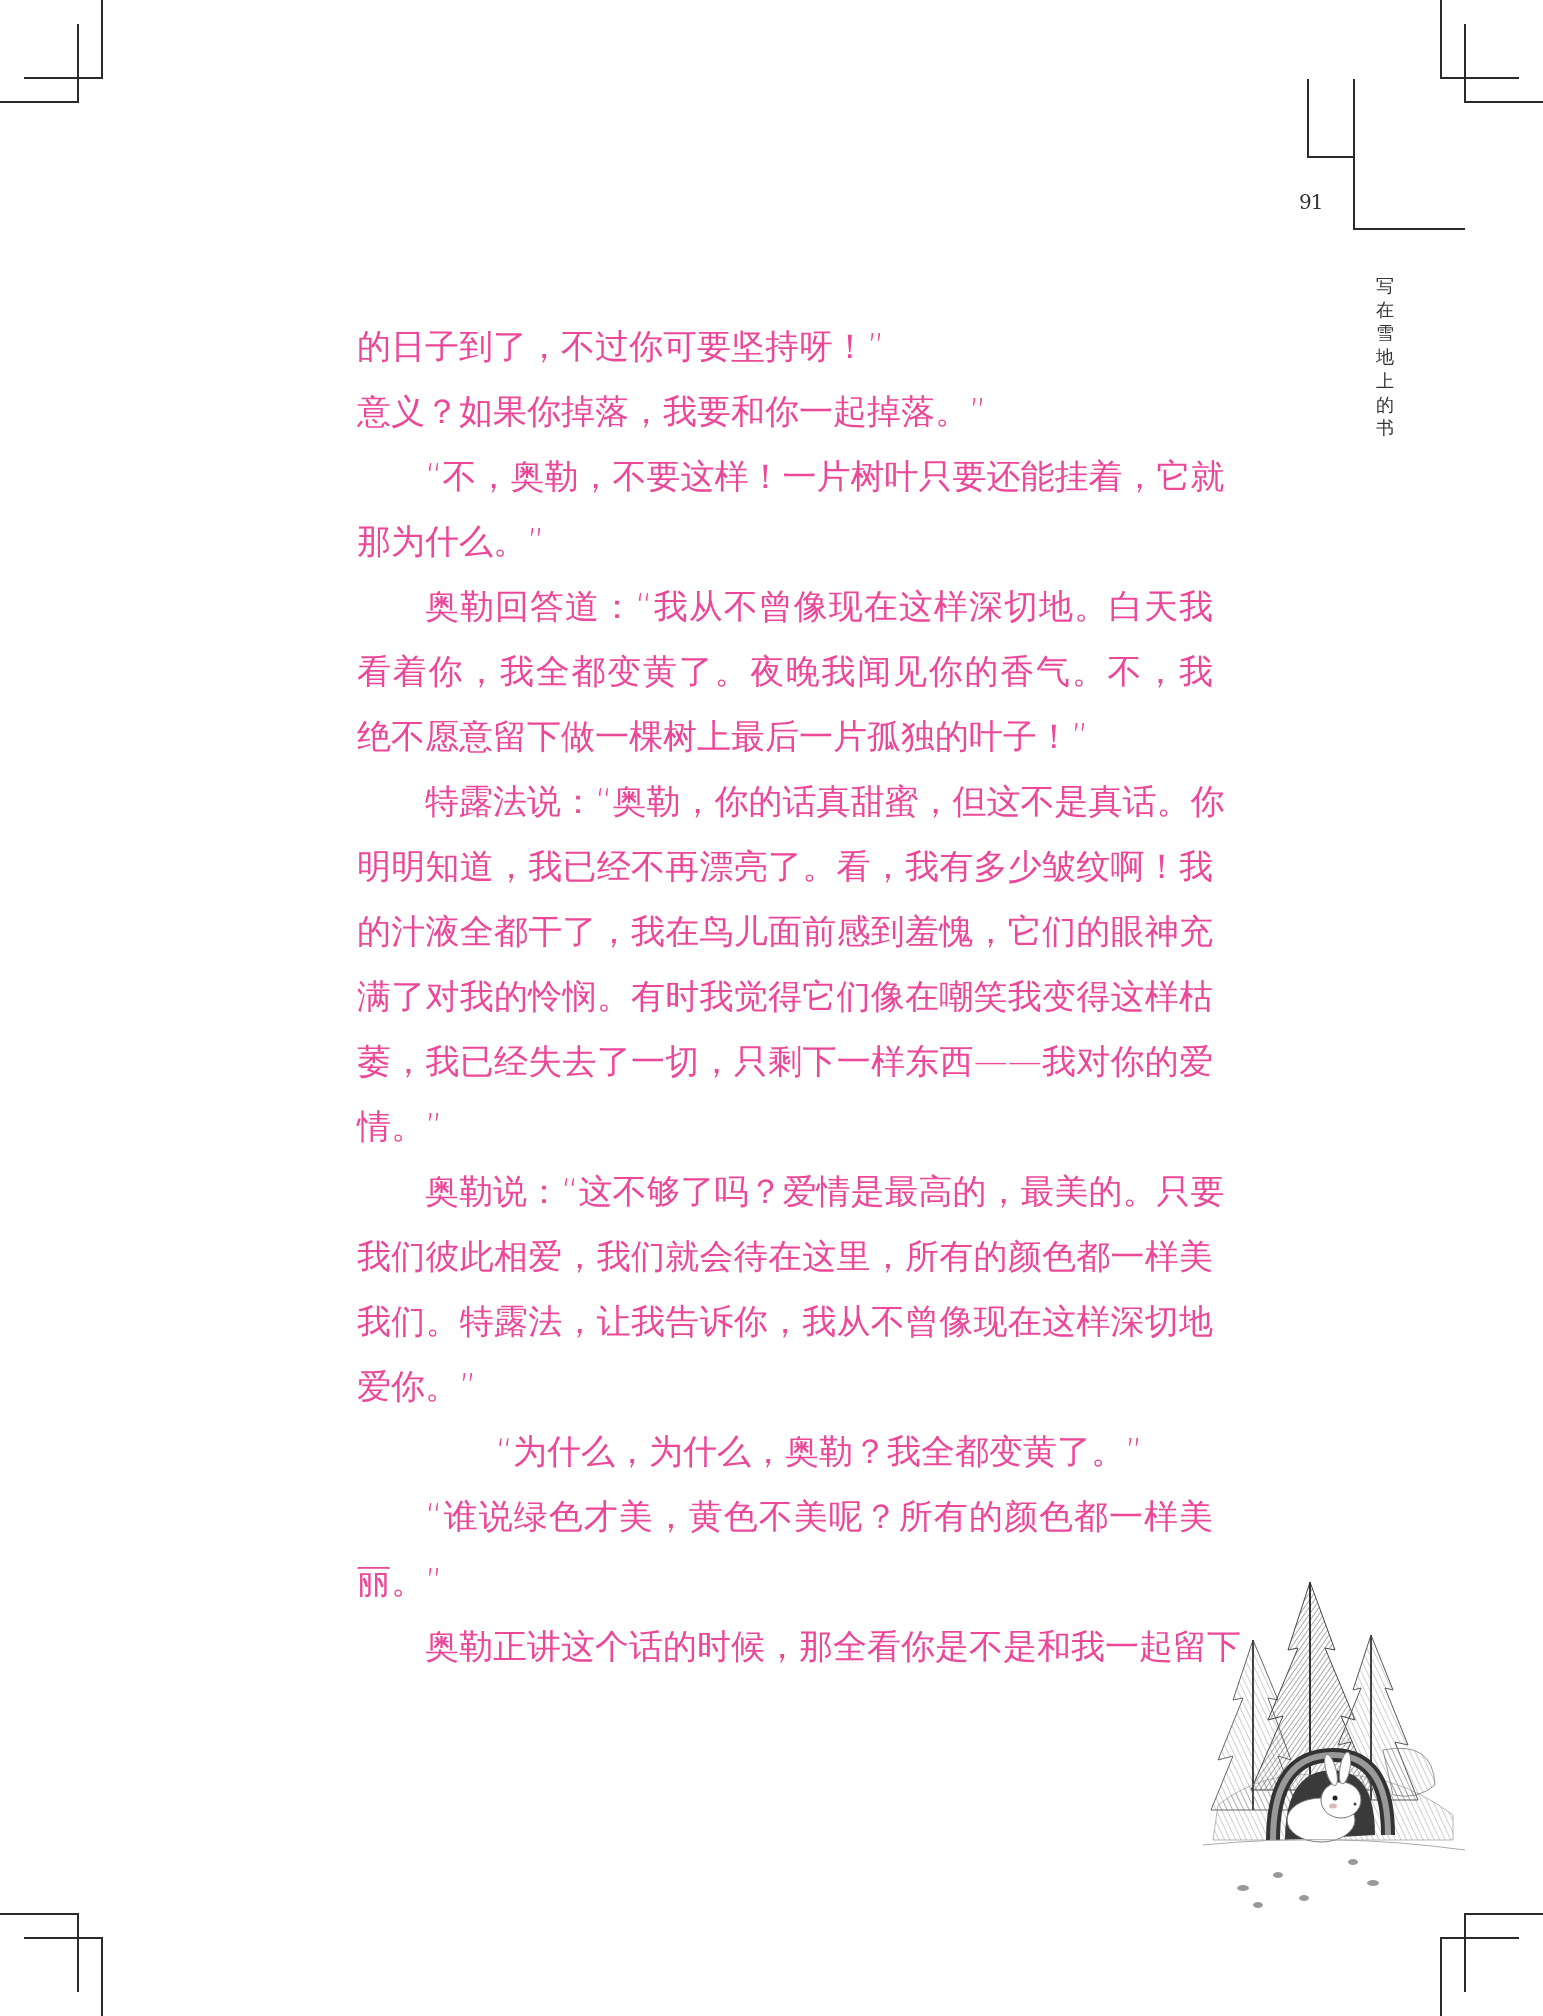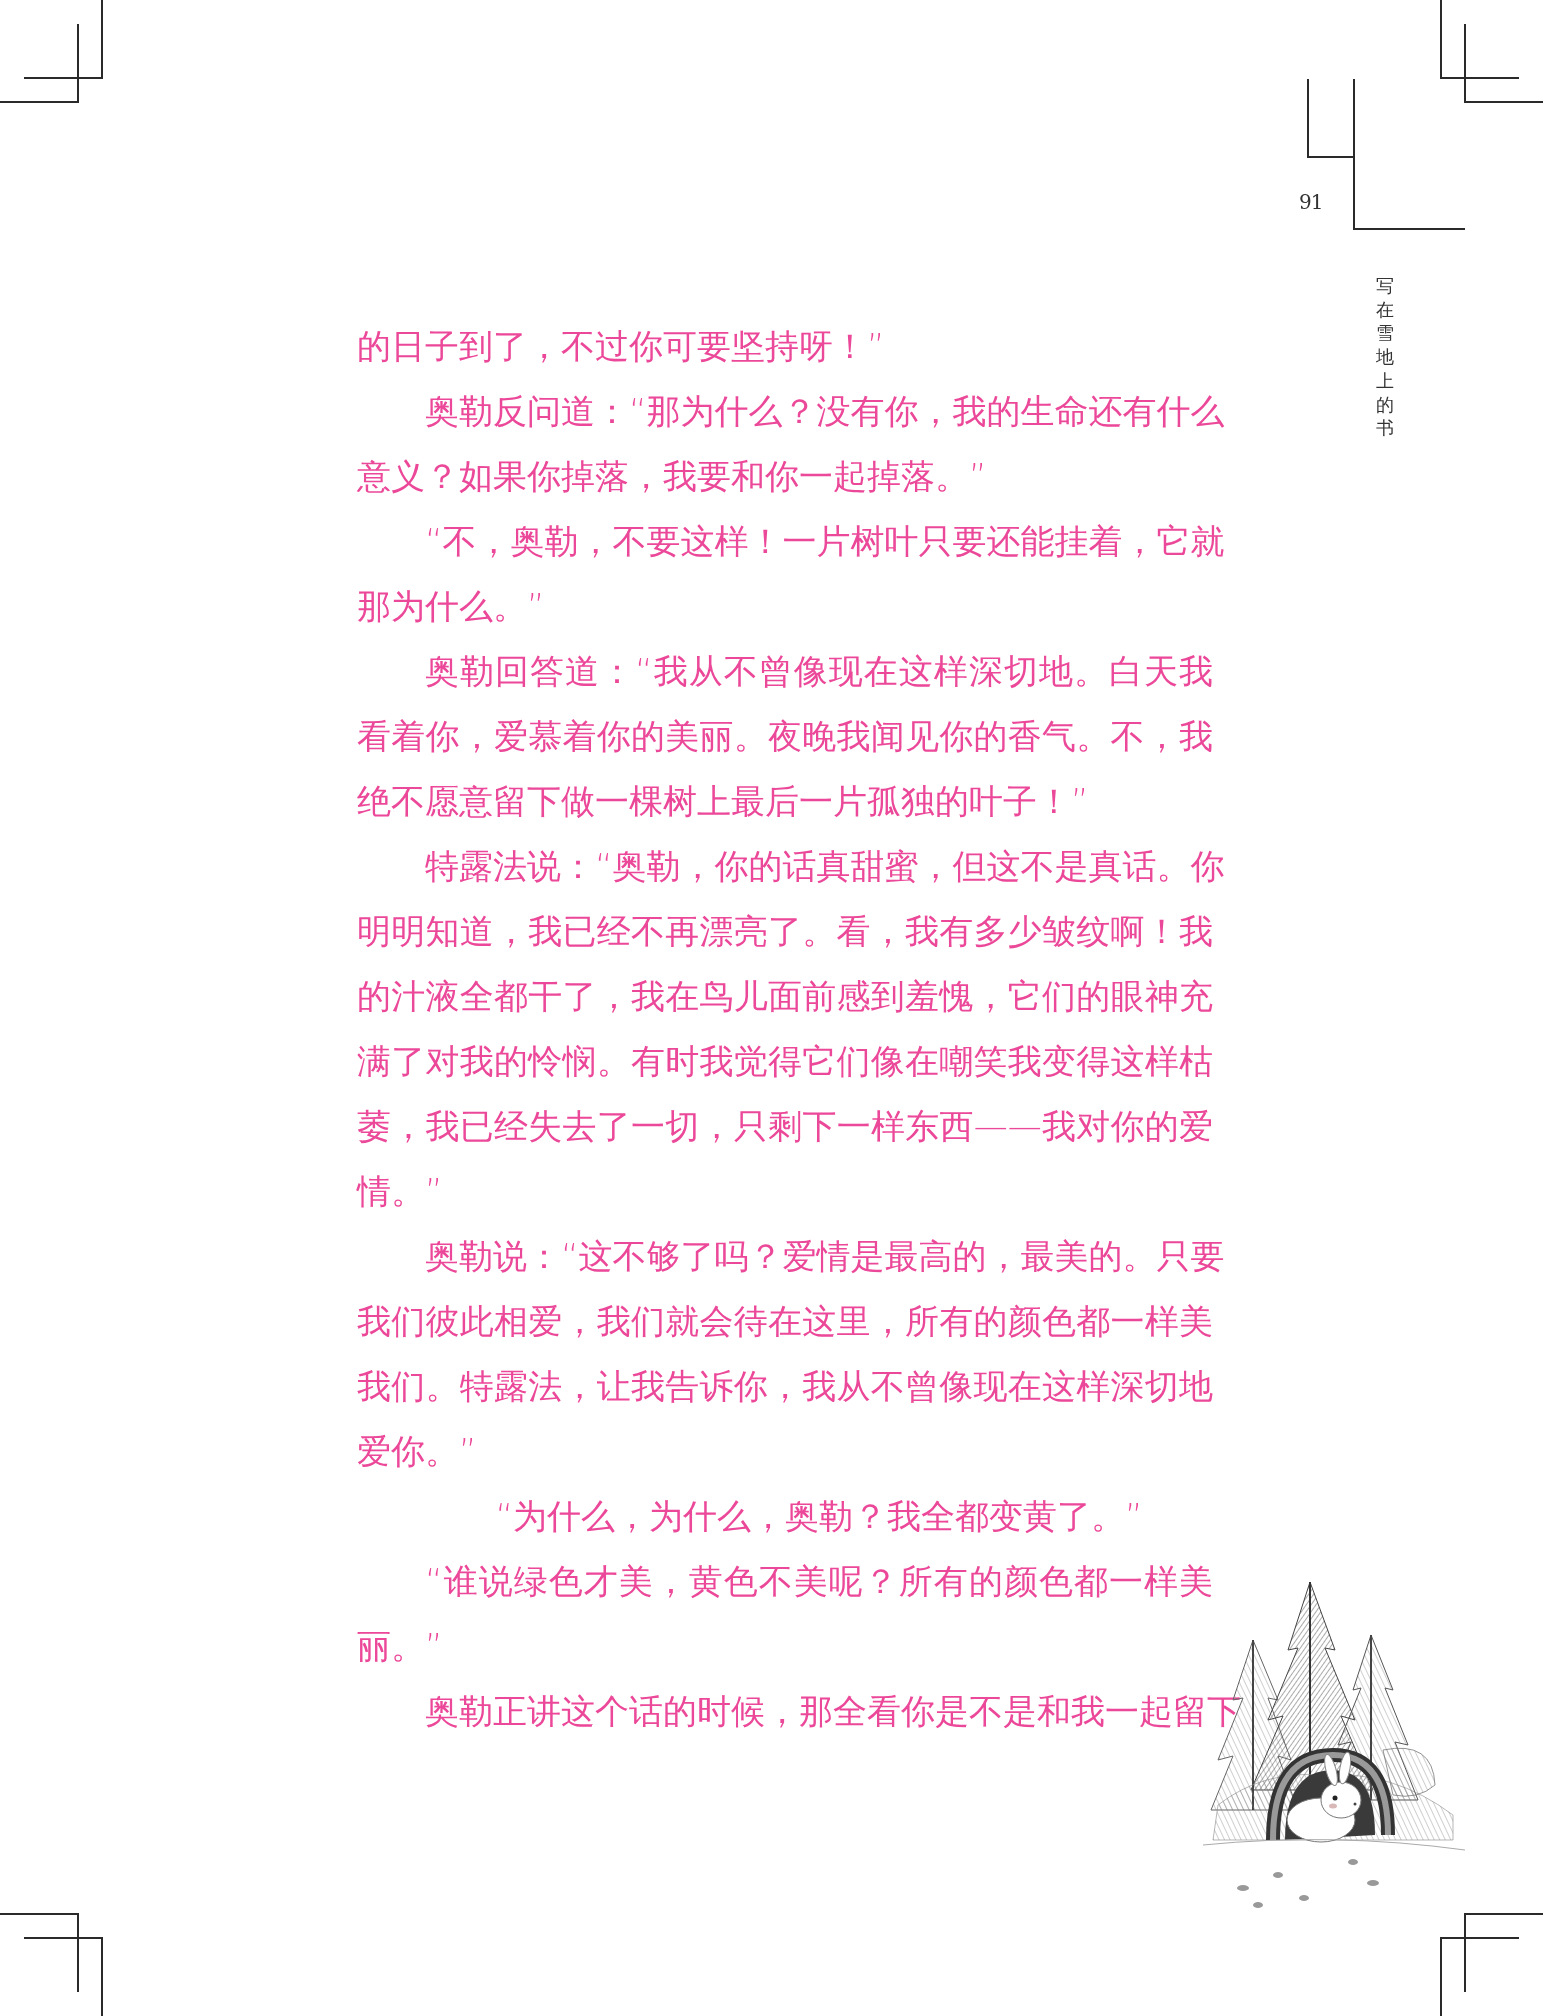--- a/index.html
+++ b/index.html
@@ -116,26 +116,25 @@
   <span>在</span>
   <span>雪</span>
   <span>地</span>
   <span>上</span>
   <span>的</span>
   <span>书</span>
 </div>
 
 <div class="body-text">
   <span class="tl">的日子到了，不过你可要坚持呀！”</span>
-  <span class="tl indent full">奥勒反问道：“那为什么？没有你，我的生命还有什么</span>
   <span class="tl">意义？如果你掉落，我要和你一起掉落。”</span>
   <span class="tl indent full">“不，奥勒，不要这样！一片树叶只要还能挂着，它就</span>
   <span class="tl">那为什么。”</span>
   <span class="tl indent full">奥勒回答道：“我从不曾像现在这样深切地。白天我</span>
-  <span class="tl full">看着你，爱慕着你的美丽。夜晚我闻见你的香气。不，我</span>
+  <span class="tl full">看着你，我全都变黄了。夜晚我闻见你的香气。不，我</span>
   <span class="tl">绝不愿意留下做一棵树上最后一片孤独的叶子！”</span>
   <span class="tl indent full">特露法说：“奥勒，你的话真甜蜜，但这不是真话。你</span>
   <span class="tl full">明明知道，我已经不再漂亮了。看，我有多少皱纹啊！我</span>
   <span class="tl full">的汁液全都干了，我在鸟儿面前感到羞愧，它们的眼神充</span>
   <span class="tl full">满了对我的怜悯。有时我觉得它们像在嘲笑我变得这样枯</span>
   <span class="tl full">萎，我已经失去了一切，只剩下一样东西——我对你的爱</span>
   <span class="tl">情。”</span>
   <span class="tl indent full">奥勒说：“这不够了吗？爱情是最高的，最美的。只要</span>
   <span class="tl full">我们彼此相爱，我们就会待在这里，所有的颜色都一样美</span>
   <span class="tl full">我们。特露法，让我告诉你，我从不曾像现在这样深切地</span>

